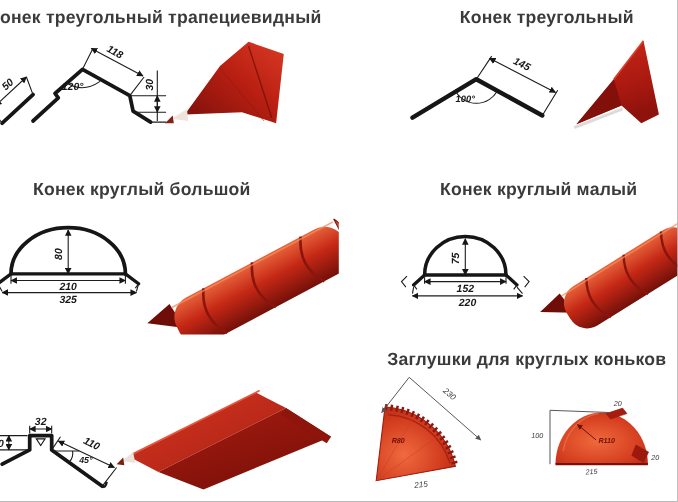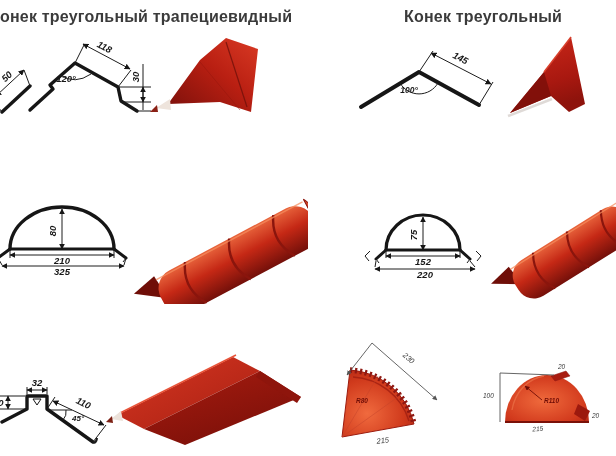--- a/index.html
+++ b/index.html
@@ -57,21 +57,21 @@
       <g>
         <polygon points="168,104 200,60 226,38 258,49 251,112 220,102" fill="url(#g1a)"></polygon>
         <path d="M226,42 L247,107" stroke="#70100a" stroke-width="1.2" opacity=".8" fill="none"></path>
         <path d="M200,62 L240,110" stroke="#93150d" stroke-width=".8" opacity=".6" fill="none"></path>
         <polygon points="156,108 170,99 171,110" fill="#eee4dc"></polygon>
         <polygon points="150,112 157,105 158,112" fill="#8a2015"></polygon>
       </g>
     </svg>
   </div>
 
-  <div class="cell" style="left:294px;top:0">
+  <div class="cell" style="left:308px;top:0">
     <div class="ptitle" style="left:110px;top:8px">Конек треугольный</div>
     <svg width="308" height="152" viewBox="0 0 308 152">
       <defs>
         <marker id="a2" viewBox="0 0 10 10" refX="9" refY="5" markerWidth="6" markerHeight="6" orient="auto-start-reverse">
           <path d="M0,0 L10,5 L0,10 z" fill="#161616"></path>
         </marker>
         <linearGradient id="g2a" x1="0" y1="0" x2=".3" y2="1">
           <stop offset="0" stop-color="#cf2a1a"></stop>
             <stop offset=".7" stop-color="#a81810"></stop>
             <stop offset="1" stop-color="#8e130c"></stop>
@@ -88,20 +88,21 @@
       <g>
         <path d="M214,116 L258,99" stroke="#c9c2bd" stroke-width="2.5" opacity=".6" fill="none"></path>
         <polygon points="277,37 291,104 275,112 257,96 216,113 250,72" fill="url(#g2a)"></polygon>
         <polygon points="216,113 257,96 250,72" fill="#7c0f09" opacity=".85"></polygon>
         <path d="M250,72 L277,37" stroke="#d8402c" stroke-width="1.5" fill="none"></path>
       </g>
     </svg>
   </div>
 
   <div class="cell" style="left:0;top:152px">
+    <div class="ptitle" style="left:30px;top:12px">Конек круглый большой</div>
     <svg width="308" height="152" viewBox="0 0 308 152">
       <defs>
         <marker id="a3" viewBox="0 0 10 10" refX="9" refY="5" markerWidth="6" markerHeight="6" orient="auto-start-reverse">
           <path d="M0,0 L10,5 L0,10 z" fill="#161616"></path>
         </marker>
         <linearGradient id="g3a" x1="0" y1="0" x2="0" y2="1">
           <stop offset="0" stop-color="#e8643c"></stop>
             <stop offset=".45" stop-color="#c52815"></stop>
             <stop offset="1" stop-color="#74100a"></stop>
         </linearGradient>
@@ -127,20 +128,21 @@
         <polygon points="0,2 26,-4 28,22" fill="#6f0e08"></polygon>
         <rect x="22" y="-2" width="172" height="46" rx="20" fill="url(#g3a)"></rect>
         <path d="M60,-2 Q45,21 60,44 M110,-2 Q95,21 110,44 M160,-2 Q145,21 160,44" stroke="#8a150d" stroke-width="2.4" fill="none"></path>
         <path d="M26,0 L192,0" stroke="#f58d5f" stroke-width="1.5" opacity=".75" fill="none"></path>
         <path d="M194,-2 Q206,21 194,44 Z" fill="#d9482a" stroke="#8a150d" stroke-width="1"></path>
       </g>
     </svg>
   </div>
 
   <div class="cell" style="left:308px;top:152px">
+    <div class="ptitle" style="left:92px;top:12px">Конек круглый малый</div>
     <svg width="308" height="152" viewBox="0 0 308 152">
       <defs>
         <marker id="a4" viewBox="0 0 10 10" refX="9" refY="5" markerWidth="6" markerHeight="6" orient="auto-start-reverse">
           <path d="M0,0 L10,5 L0,10 z" fill="#161616"></path>
         </marker>
         <linearGradient id="g4a" x1="0" y1="0" x2="0" y2="1">
           <stop offset="0" stop-color="#e8643c"></stop>
             <stop offset=".45" stop-color="#c52815"></stop>
             <stop offset="1" stop-color="#74100a"></stop>
         </linearGradient>
@@ -212,20 +214,21 @@
         <polygon points="144,125 260,67 301,93 185,141" fill="url(#g5b)"></polygon>
         <polygon points="260,67 301,93 297,99 256,73" fill="#8e150c"></polygon>
         <path d="M120,109 L236,51" stroke="#e8543a" stroke-width="1.5" fill="none"></path>
         <polygon points="111,115 121,107 123,117" fill="#ece2da"></polygon>
         <polygon points="106,118 112,112 113,119" fill="#7c2014"></polygon>
       </g>
     </svg>
   </div>
 
   <div class="cell" style="left:308px;top:304px">
+    <div class="ptitle" style="left:44px;top:15px">Заглушки для круглых коньков</div>
     <svg width="308" height="152" viewBox="0 0 308 152">
       <defs>
         <marker id="a6" viewBox="0 0 10 10" refX="9" refY="5" markerWidth="5.5" markerHeight="5.5" orient="auto-start-reverse">
           <path d="M0,0 L10,5 L0,10 z" fill="#555"></path>
         </marker>
         <marker id="a6r" viewBox="0 0 10 10" refX="9" refY="5" markerWidth="5.5" markerHeight="5.5" orient="auto-start-reverse">
           <path d="M0,0 L10,5 L0,10 z" fill="#6f0d06"></path>
         </marker>
         <radialGradient id="g6a" cx=".35" cy=".65" r=".85">
           <stop offset="0" stop-color="#f06a3e"></stop>

